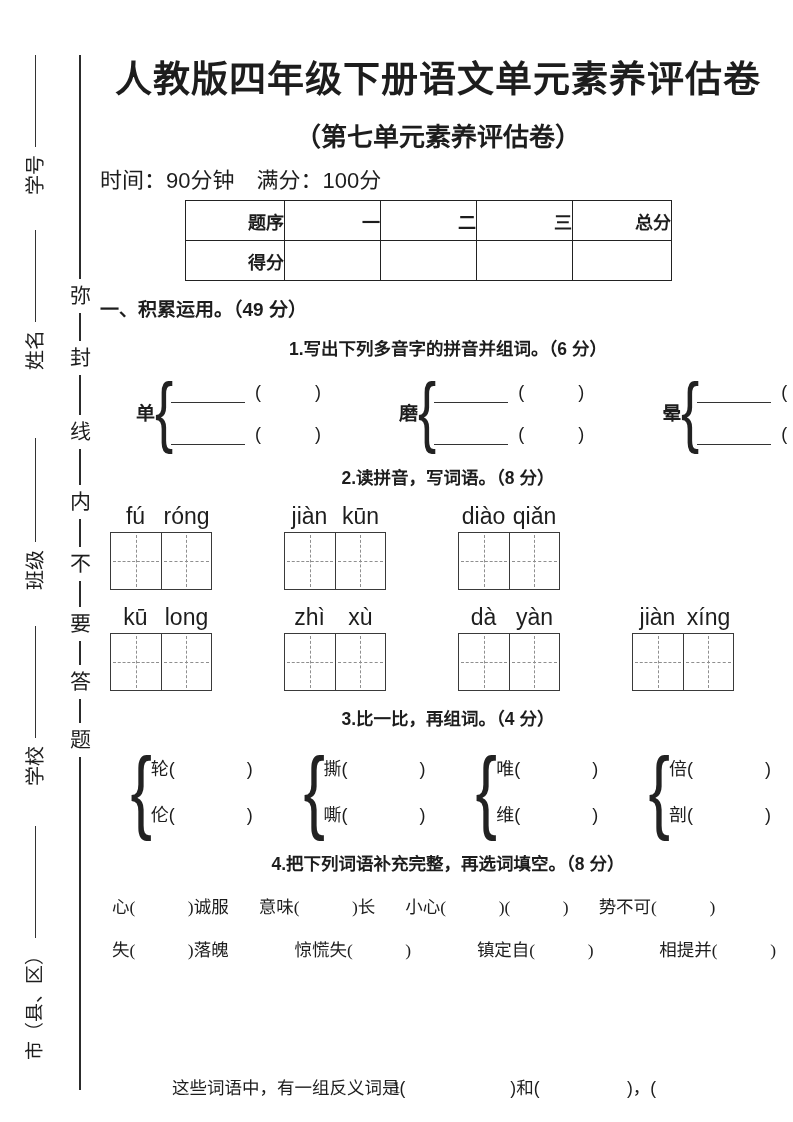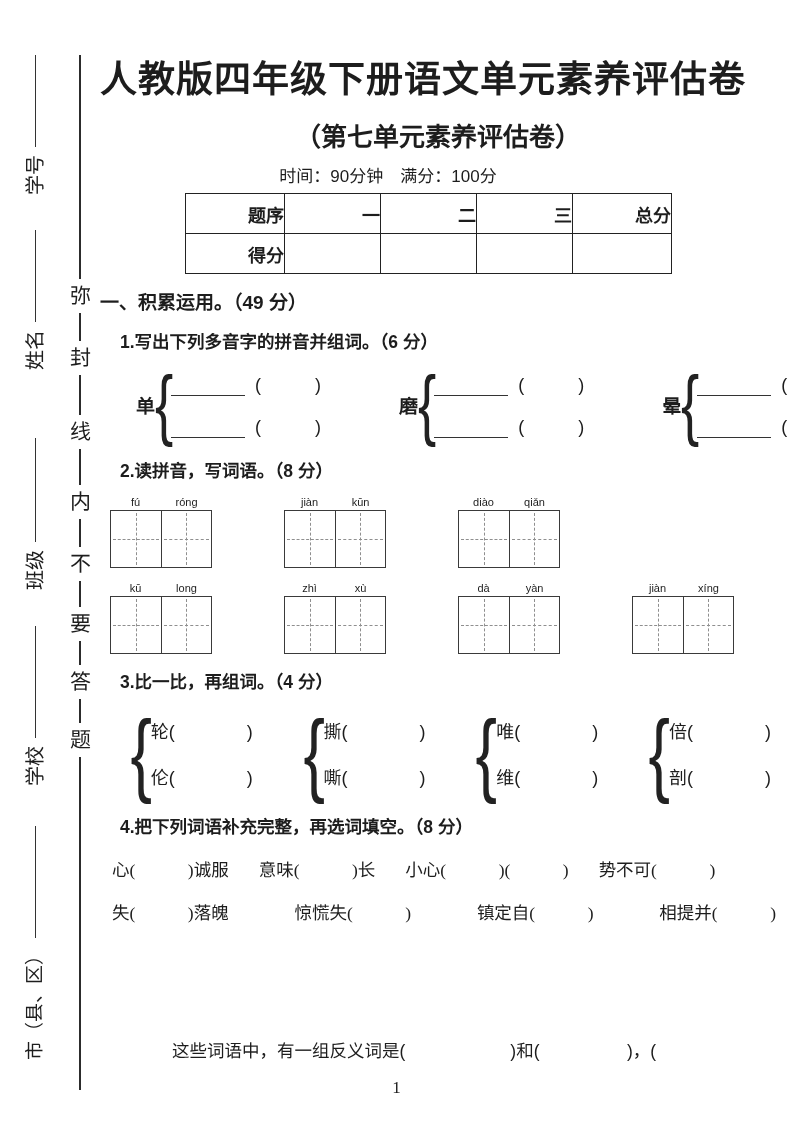--- a/index.html
+++ b/index.html
@@ -21,47 +21,47 @@
               display:flex;align-items:center;white-space:nowrap;font-size:20px;line-height:34px;}
   .field .blank{flex:1;height:0;border-bottom:1.5px solid #333;align-self:center;margin-left:8px;}
   #f-xuehao{top:55px;height:140px}   #f-xuehao .rot{width:140px}
   #f-xingming{top:230px;height:140px}#f-xingming .rot{width:140px}
   #f-banji{top:438px;height:152px}   #f-banji .rot{width:152px}
   #f-xuexiao{top:626px;height:160px} #f-xuexiao .rot{width:160px}
   #f-shiqu{top:826px;height:234px}   #f-shiqu .rot{width:234px;font-size:19px;}
 
   
   .content{position:absolute;left:100px;top:58px;width:676px;}
-  .title{font-size:37px;font-weight:700;letter-spacing:1px;line-height:1.2;}
+  .title{font-size:37px;font-weight:700;text-align:center;letter-spacing:1px;line-height:1.2;}
   .subtitle{font-size:26px;font-weight:600;text-align:center;margin-top:14px;}
-  .meta{font-size:17px;font-weight:500;text-align:center;padding-right:100px;margin-top:9px;}
+  .meta{font-size:22px;font-weight:500;text-align:left;padding-right:100px;margin-top:9px;}
 
   table.score{border-collapse:collapse;margin:6px 0 0 85px;}
   table.score td{border:1.6px solid #222;height:39px;text-align:right;vertical-align:middle;
                  font-size:18px;font-weight:600;padding:0;}
   table.score td.c0{width:98px}table.score td.cm{width:95px}table.score td.c4{width:98px}
 
   .sec-head{margin-top:13px;font-size:19px;font-weight:700;}
-  .q-label{margin:14px 0 0 20px;font-size:17.5px;font-weight:600;}
+  .q-label{margin:14px 0 0 20px;font-size:17.5px;font-weight:600;text-align:center;}
 
   
   .poly-row{display:flex;gap:78px;margin:12px 0 0 36px;}
   .poly{display:flex;align-items:center;}
   .poly .ch{font-size:19px;font-weight:600;}
   .brace{font-size:78px;line-height:78px;font-weight:300;color:#222;transform:scaleX(.7);
          margin:0 -6px 0 -4px;user-select:none;}
   .poly .rows{display:flex;flex-direction:column;gap:16px;}
   .prow{display:flex;align-items:flex-end;font-size:18px;white-space:pre;}
   .ublank{display:inline-block;width:74px;height:1em;border-bottom:1.5px solid #333;margin-right:10px;}
 
   
   .pin-row{display:flex;gap:72px;margin:14px 0 0 10px;}
   .pin-row.second{}
   .pgunit{width:102px;}
-  .pyline{display:flex;font-size:11px;font-weight:500;margin-bottom:2px;}
+  .pyline{display:flex;font-size:23px;font-weight:500;margin-bottom:2px;}
   .pyline span{flex:1;text-align:center;}
   .tzg{display:flex;border:1.8px solid #3a3a3a;height:56px;}
   .tzg .cell{flex:1;position:relative;}
   .tzg .cell + .cell{border-left:1.8px solid #3a3a3a;}
   .tzg .cell::before{content:"";position:absolute;left:2px;right:2px;top:50%;border-top:1px dashed #8f8f8f;}
   .tzg .cell::after{content:"";position:absolute;top:2px;bottom:2px;left:50%;border-left:1px dashed #8f8f8f;}
 
   
   .cmp-row{display:flex;gap:50px;margin:14px 0 0 30px;}
   .cmp{display:flex;align-items:center;}

